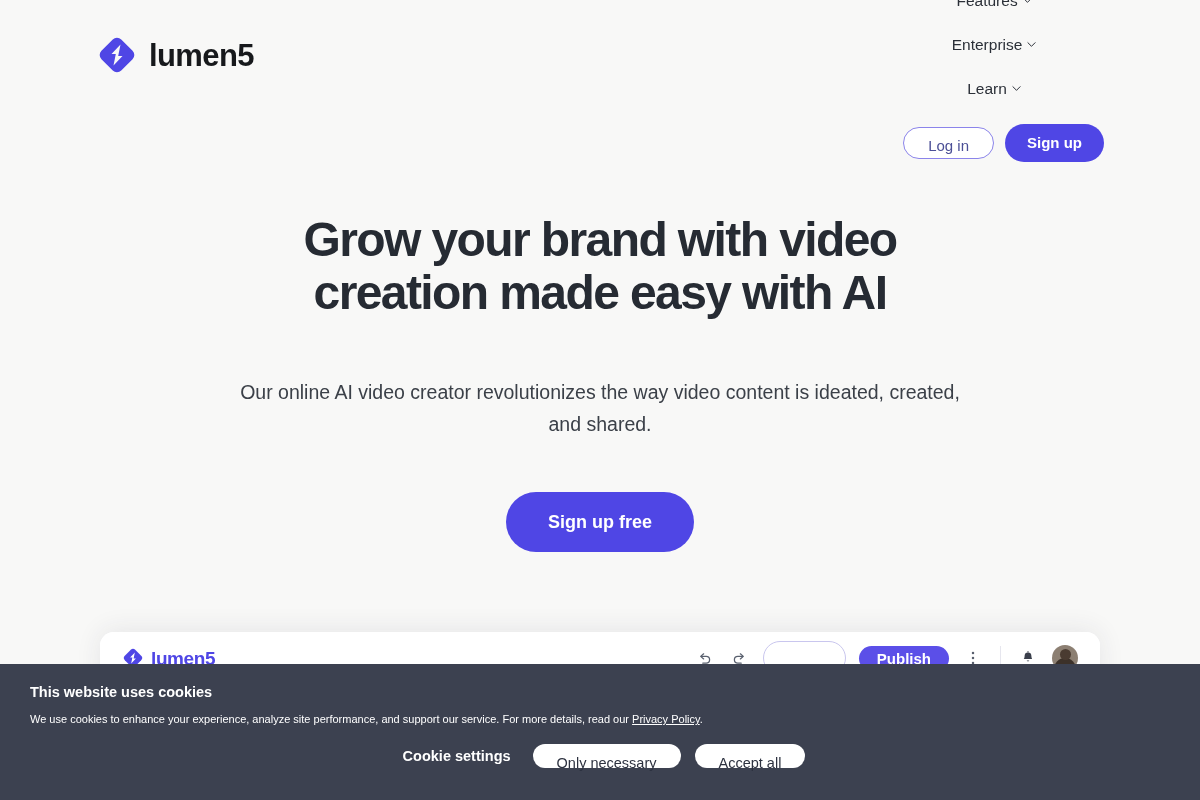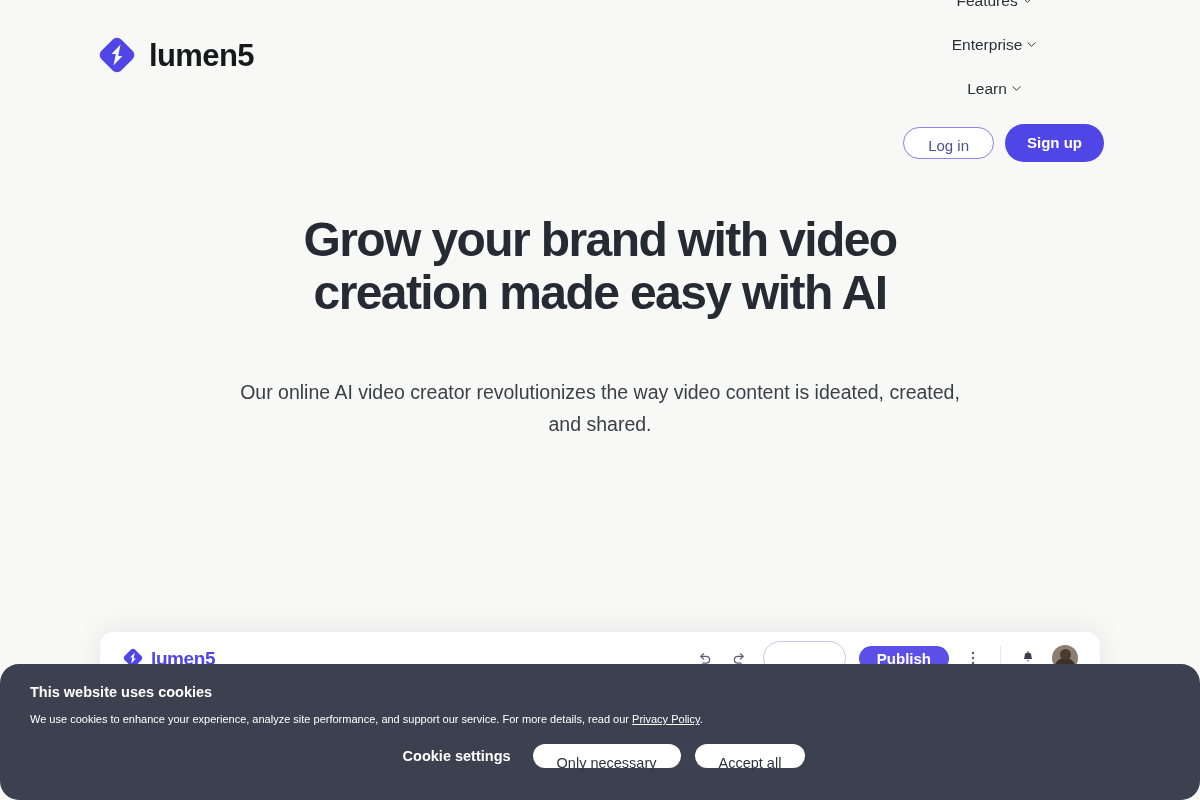--- a/index.html
+++ b/index.html
@@ -250,21 +250,20 @@
   
   .cookie-banner {
     position: absolute;
     left: 0;
     right: 0;
     bottom: 0;
     height: 136px;
     background: #3c4150;
     color: #ffffff;
     padding: 20px 30px 0 30px;
-    border-radius: 19px;
   }
   .cookie-title {
     font-size: 14.5px;
     font-weight: 700;
     line-height: 1.2;
   }
   .cookie-text {
     margin-top: 11px;
     font-size: 11px;
     line-height: 1.4;
@@ -356,20 +355,23 @@
       <button class="btn btn-login">Log in</button>
       <button class="btn btn-signup">Sign up</button>
     </div>
 
   </nav>
 </header>
 
 <main class="hero">
   <h1 class="hero-title">Grow your brand with video creation made easy with AI</h1>
   <p class="hero-sub">Our online AI video creator revolutionizes the way video content is ideated, created, and shared.</p>
+  <div class="hero-cta-wrap">
+    <button class="btn btn-hero">Sign up free</button>
+  </div>
 </main>
 
 <section class="app-preview">
   <div class="app-toolbar">
 
     <div class="app-brand">
       <span class="app-brand-mark">
         <svg class="app-brand-mark" viewBox="0 0 42 42" xmlns="http://www.w3.org/2000/svg" aria-hidden="true">
           <rect x="7" y="7" width="28" height="28" rx="6" transform="rotate(45 21 21)" fill="#4F46E5"></rect>
           <path d="M24.5 10.5 L15.5 20.0 L19.8 20.0 L17.5 31.5 L26.5 22.0 L22.2 22.0 Z" fill="#ffffff"></path>

